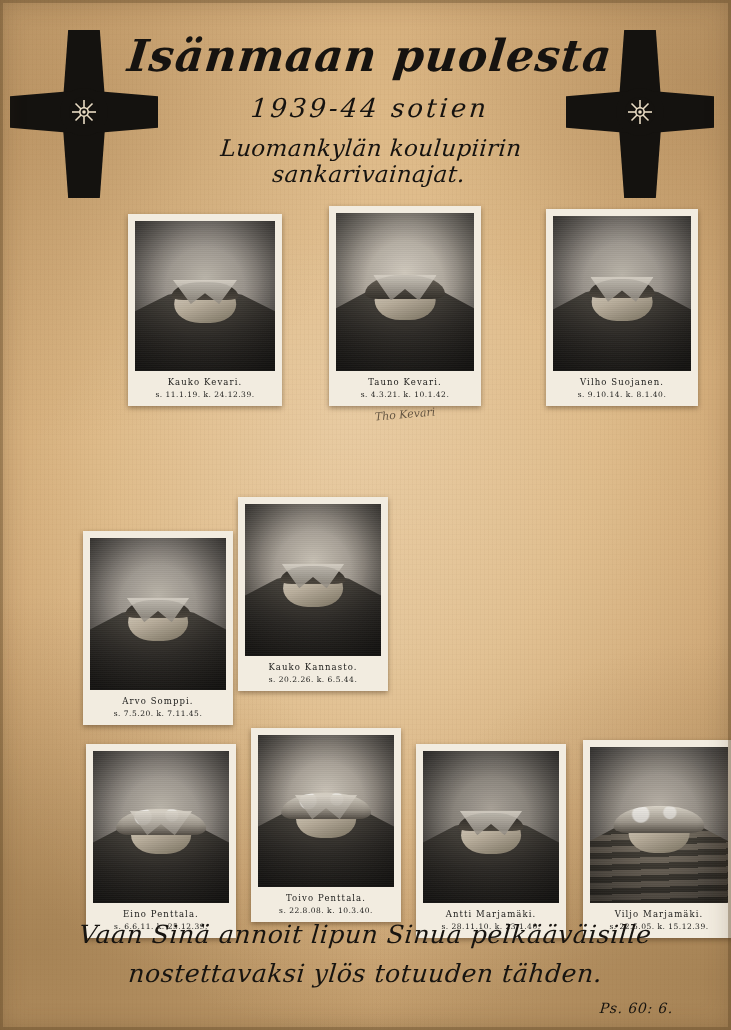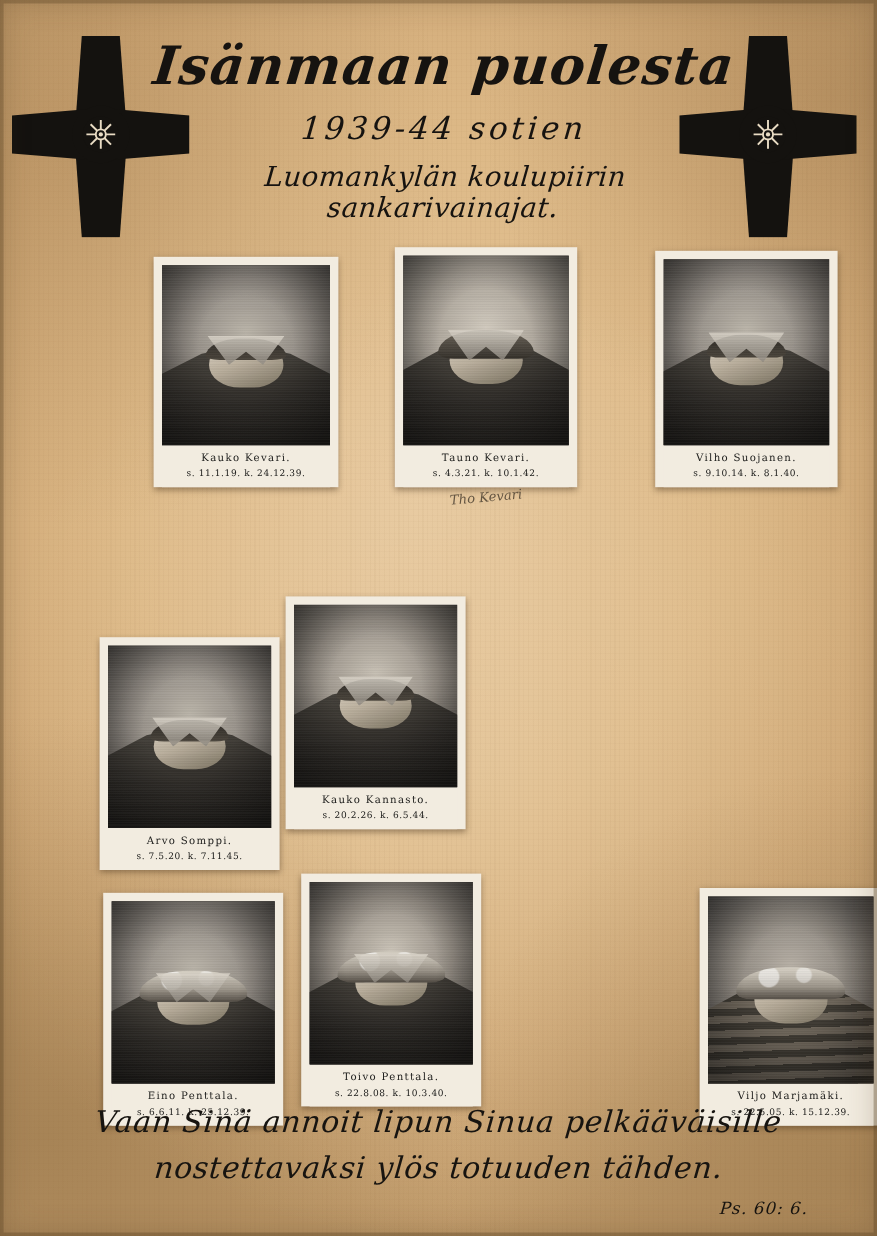--- a/index.html
+++ b/index.html
@@ -509,20 +509,37 @@
           </div>
           <div class="vig"></div>
             <div class="grain"></div>
         </div>
         <div class="caption">
           <div class="cap-name">Toivo Penttala.</div>
           <div class="cap-dates">s. 22.8.08.  k. 10.3.40.</div>
         </div>
       </div>
 
+      <div class="photo-card" style="left:378px; top:62px; width:136px;">
+        <div class="photo-img" style="height:152px;">
+          <div class="sky" style="background:radial-gradient(ellipse 85% 70% at 50% 38%, #a7a096 0%, #7b766f 45%, #4a4743 80%, #2c2a27 100%);"></div>
+          <div class="figure">
+            <div class="fig-torso"></div>
+            <div class="fig-head"></div>
+            <div class="fig-hair"></div>
+            <div class="fig-collar"></div>
+          </div>
+          <div class="vig"></div>
+            <div class="grain"></div>
+        </div>
+        <div class="caption">
+          <div class="cap-name">Antti Marjamäki.</div>
+          <div class="cap-dates">s. 28.11.10.  k. 23.1.40.</div>
+        </div>
+      </div>
 
       <div class="photo-card" style="left:545px; top:58px; width:138px;">
         <div class="photo-img" style="height:156px;">
           <div class="sky" style="background:radial-gradient(ellipse 85% 70% at 50% 38%, #b6afa5 0%, #8a847c 45%, #565350 80%, #33312e 100%);"></div>
           <div class="figure">
             <div class="fig-torso" style="background:repeating-linear-gradient(178deg,#6a6257 0 6px,#3c3831 6px 12px);"></div>
             <div class="fig-head"></div>
             <div class="fig-fur"></div>
           </div>
           <div class="vig"></div>

